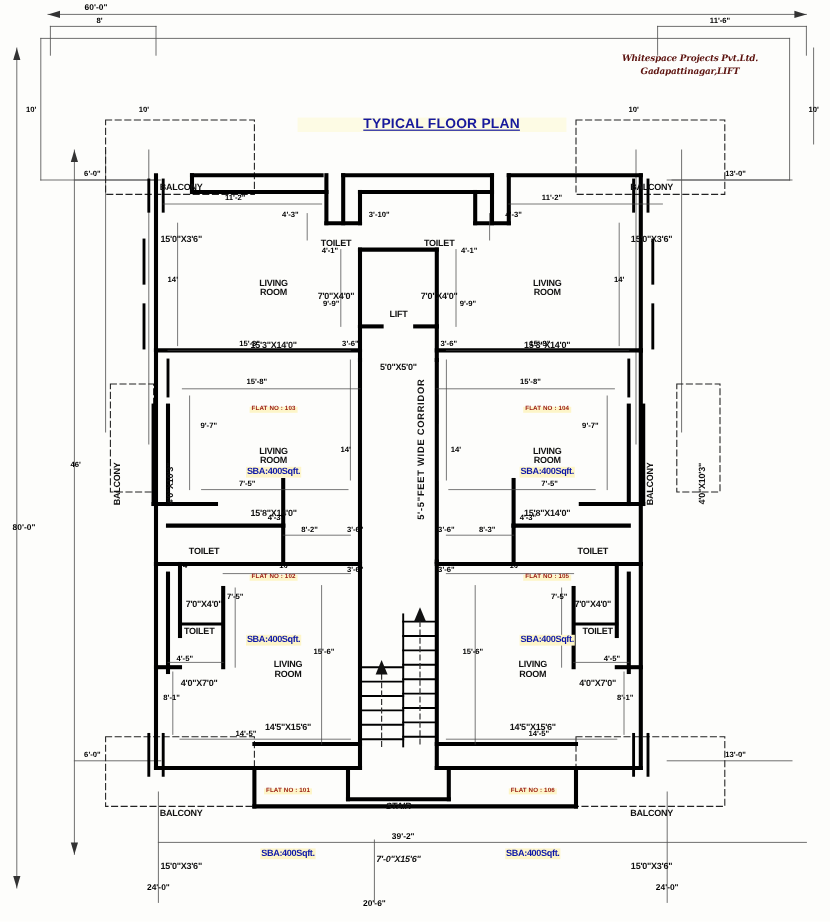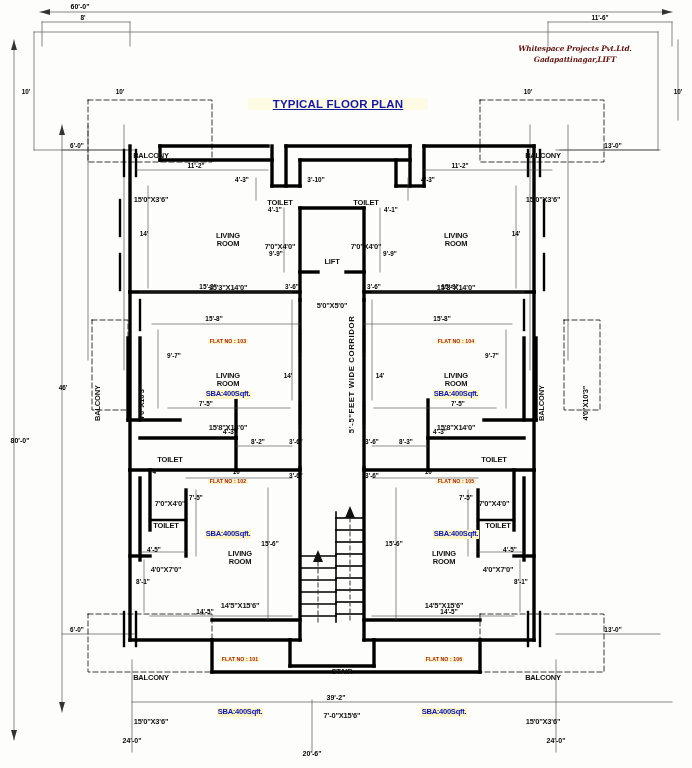--- a/index.html
+++ b/index.html
@@ -37,26 +37,27 @@
     background:#fdf5c8;padding:0 1px;display:inline-block;
     letter-spacing:-0.3px;
   }
   .dim{
     position:absolute;font-size:6.4px;font-weight:700;color:#000;
     white-space:pre;text-align:center;
   }
   .dim-big{font-size:7px;font-weight:700;}
   .rot90{transform-origin:50% 50%;}
   #title{
-    position:absolute;left:248px;top:98px;width:180px;
+    position:absolute;left:248px;top:98px;width:208px;
     text-align:center;
     font-size:11.5px;font-weight:700;color:#17199c;
     letter-spacing:0.2px;
     text-decoration:underline;
     background:#fdfbe4;
+    padding-left:16px;
   }
   #logo{
     position:absolute;left:505px;top:44px;width:140px;
     text-align:center;color:#5d1410;
     font-family:"DejaVu Serif",serif;
     font-style:italic;font-weight:700;
     font-size:7.4px;line-height:1.45;
     letter-spacing:-0.2px;
   }
 </style>
@@ -389,21 +390,21 @@
 </div>
 <div class="lbl" style="left:470px;top:486px;width:56px;">
   <div class="room-name">TOILET</div>
   <div class="room-dim">4'0"X7'0"</div>
 </div>
 
 <div class="lbl" style="left:302px;top:222px;width:60px;">
   <div class="room-name">LIFT</div>
   <div class="room-dim">5'0"X5'0"</div>
 </div>
-<div class="lbl" style="left:312px;top:632px;width:60px;">
+<div class="lbl" style="left:302px;top:632px;width:60px;font-style:italic;">
   <div class="room-name">STAIR</div>
   <div class="room-dim">7'-0"X15'6"</div>
 </div>
 <div class="lbl room-name rot90" style="left:262px;top:370px;width:180px;font-size:7.8px;letter-spacing:0.6px;transform:rotate(-90deg);">5'-5"FEET WIDE CORRIDOR</div>
 
 <div class="lbl" style="left:176px;top:196px;width:104px;">
   <div class="room-name">LIVING
 ROOM</div>
   <div class="room-dim">15'3"X14'0"</div>
   <div><span class="flatno">FLAT NO : 103</span></div>

